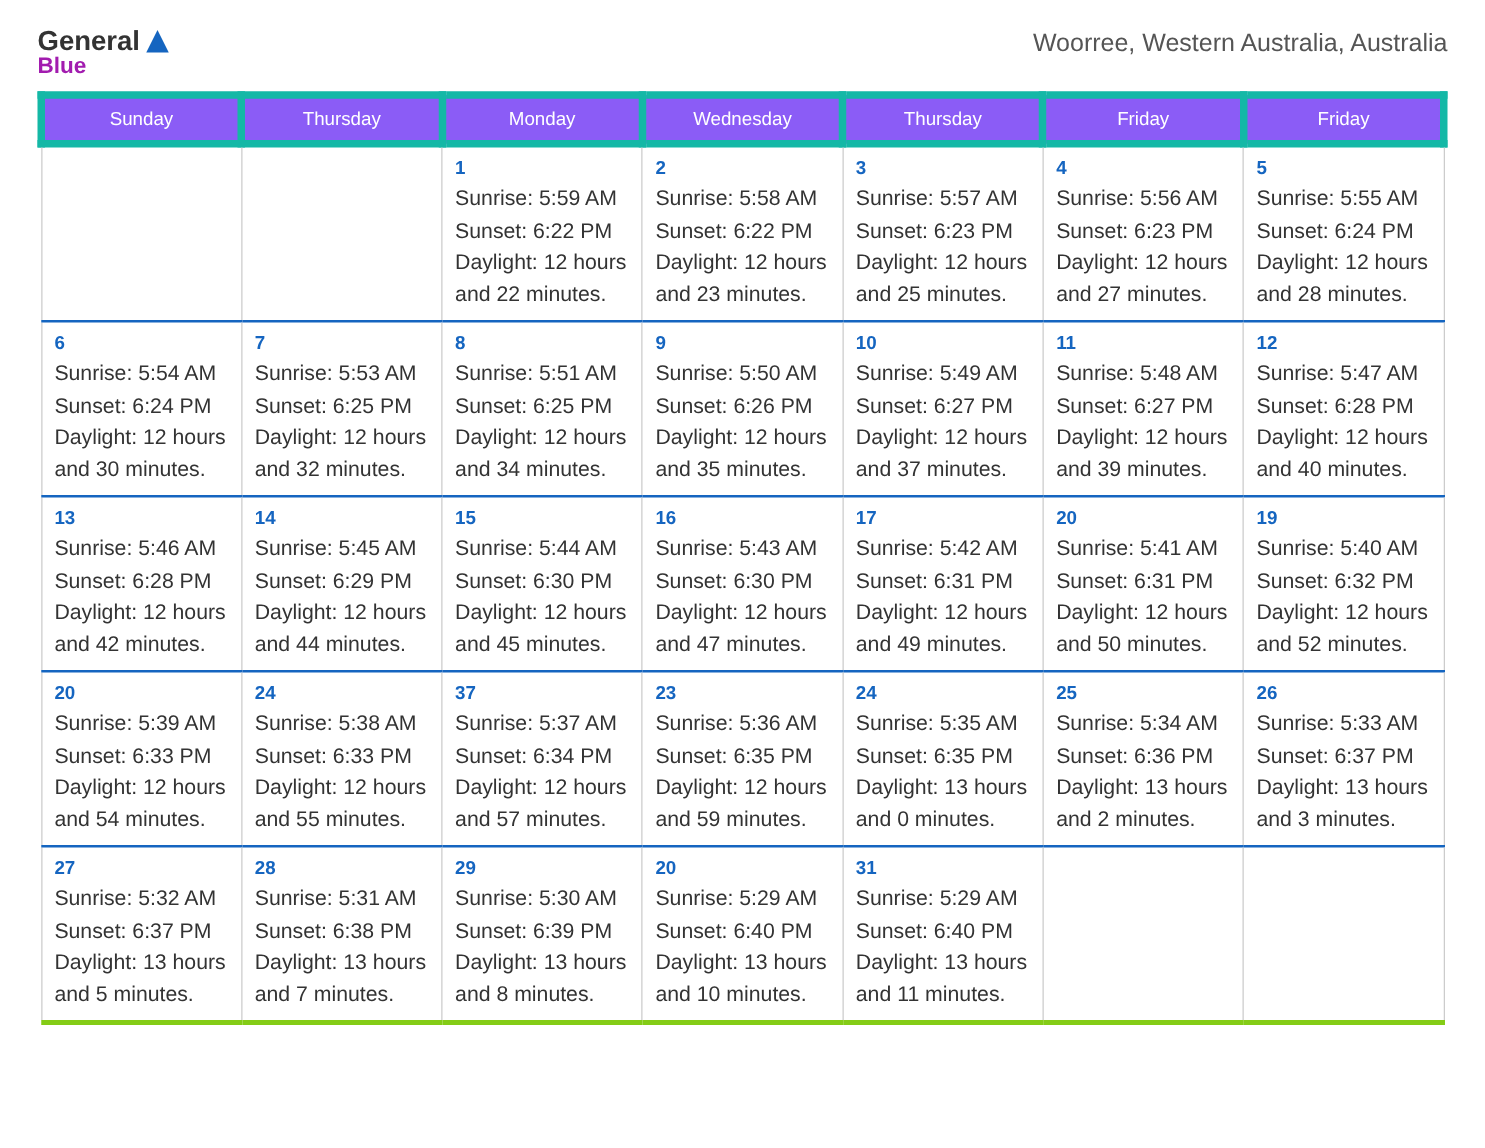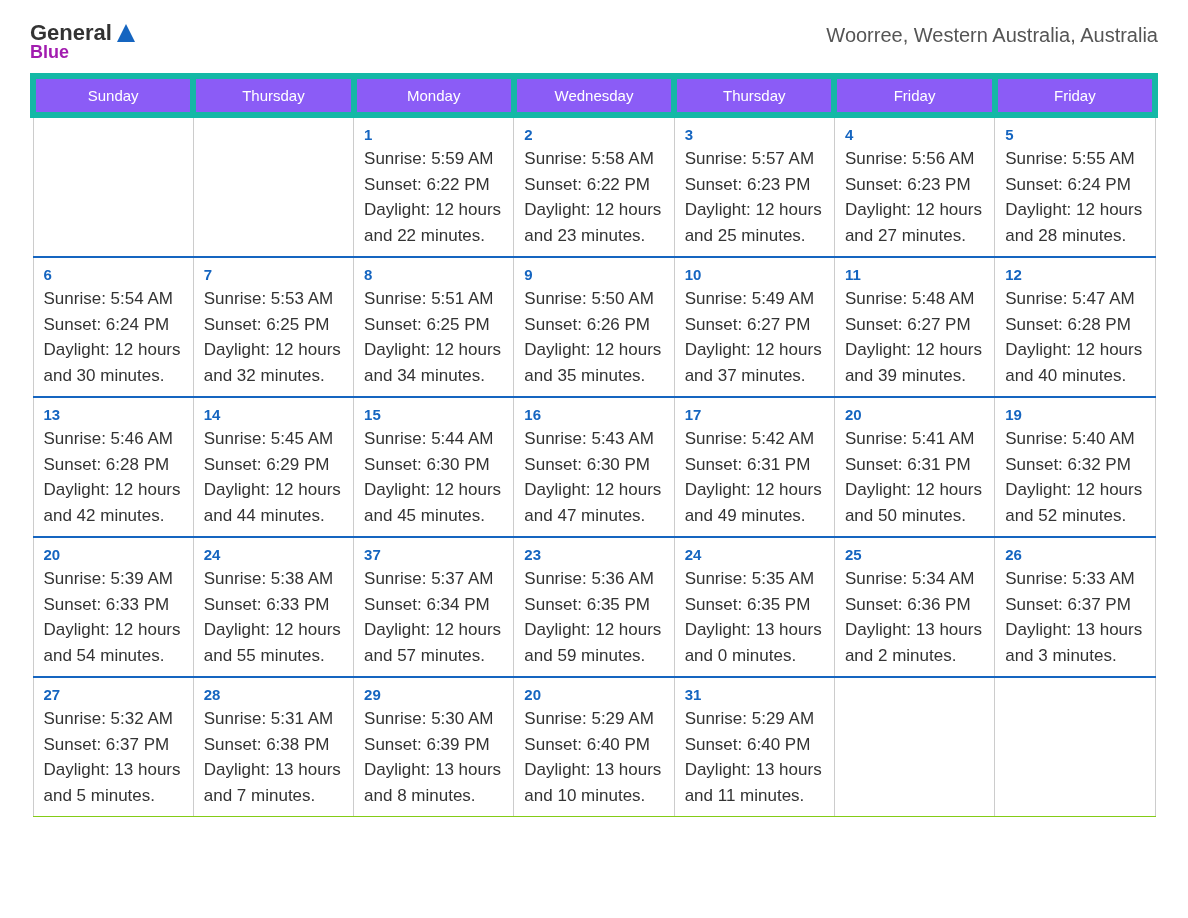--- a/index.html
+++ b/index.html
@@ -77,21 +77,21 @@
       font-size: 17px;
       line-height: 1.5;
     }
     .calendar td.empty {
       background: #fff;
     }
     .calendar tr td {
       border-bottom: 2px solid #1565c0;
     }
     .calendar tr:last-child td {
-      border-bottom: 1px solid #84cc16;
+      border-bottom: 4px solid #84cc16;
       border-radius: 25px;
     }
 
     
     .logo-wrapper {
       display: flex;
       flex-direction: column;
       align-items: flex-start;
     }
     .logo-line1 {

